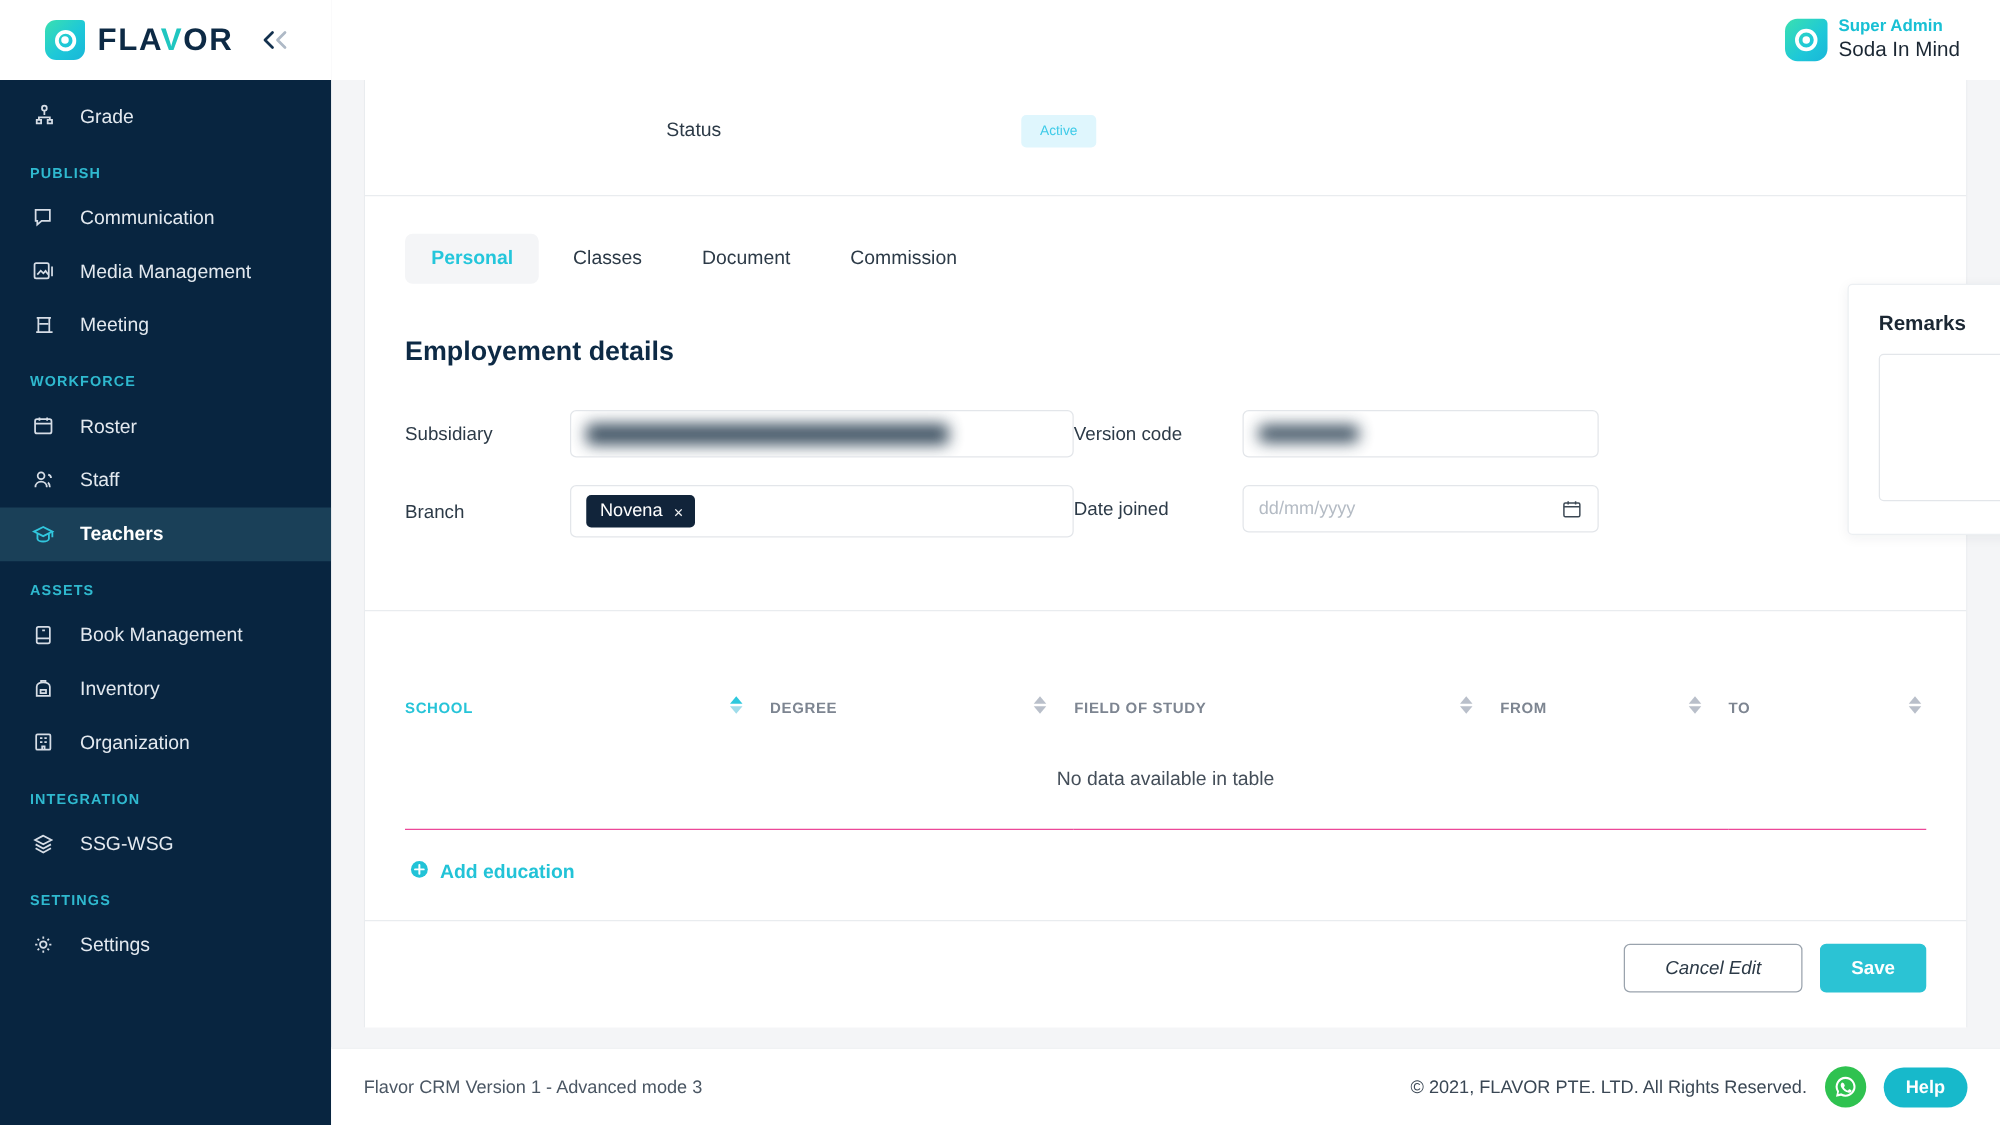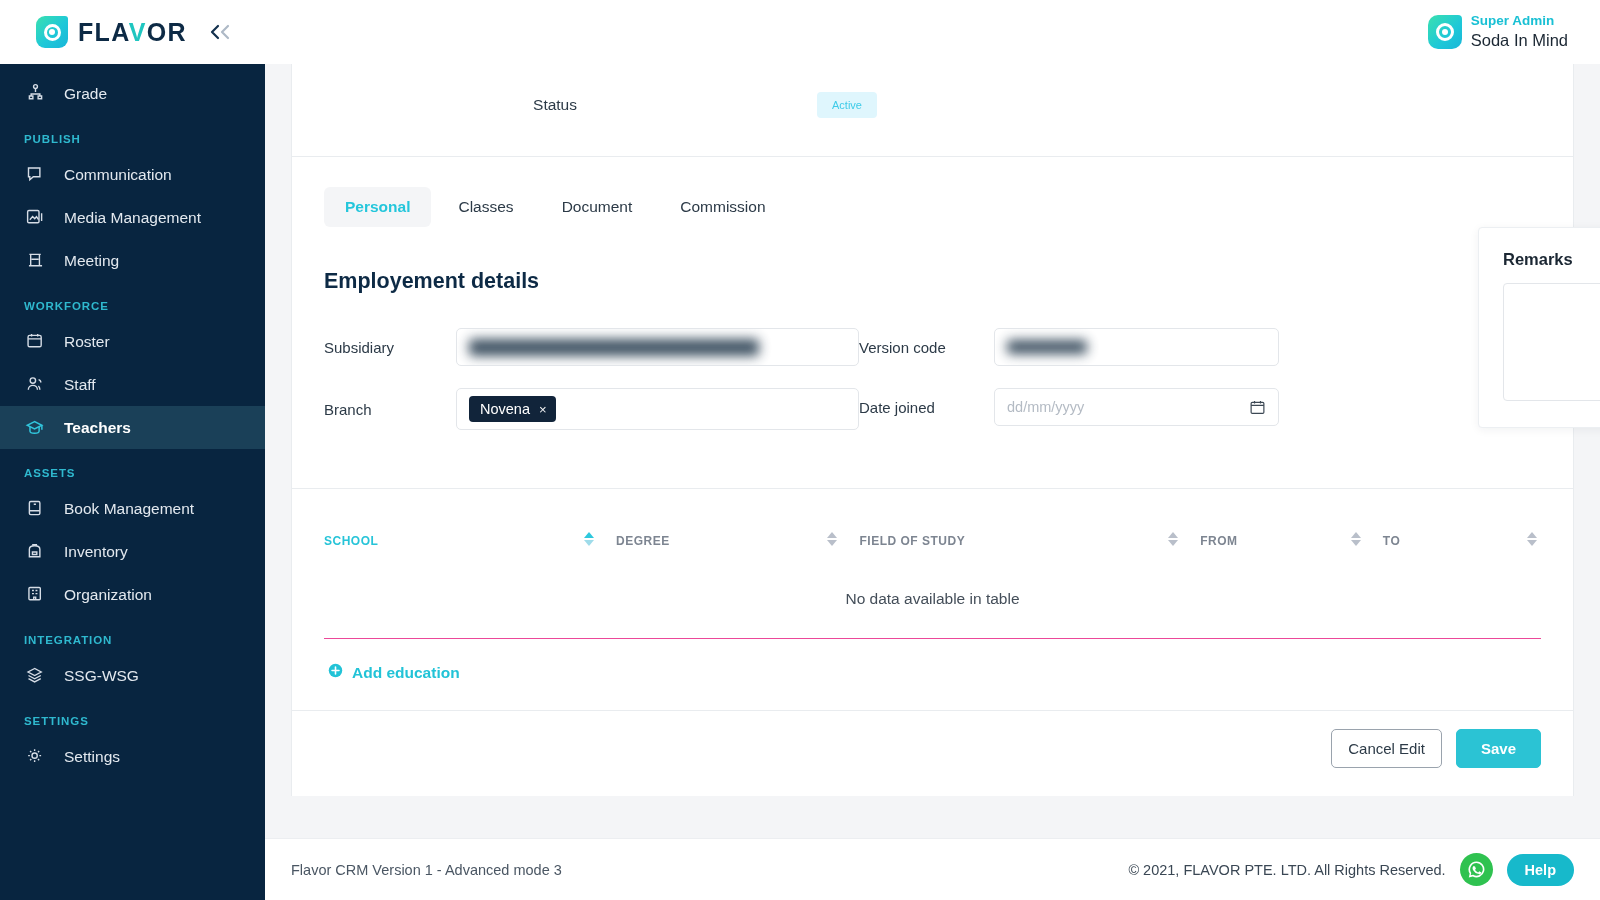--- a/index.html
+++ b/index.html
@@ -141,21 +141,21 @@
     z-index: 5;
   }
   .remarks-title { font-size: 16.5px; font-weight: 700; color: #1b2733; margin-bottom: 14px; }
   .remarks-box {
     height: 118px; border: 1px solid #e3e6ea; border-radius: 4px;
     background: #fff; position: relative;
   }
 
   
   .edu-sec { padding: 34px 32px 0 32px; }
-  .edu-table { width: 100%; margin-top: 11px; border-collapse: collapse; }
+  .edu-table { width: 100%; margin-top: 36px; border-collapse: collapse; }
   .edu-table th {
     text-align: left; font-size: 12px; font-weight: 700; letter-spacing: .5px;
     color: #7d8591; padding: 0 0 16px 0; position: relative;
   }
   .edu-table th.active-col { color: #27c4d8; }
   .sorter { position: absolute; right: 22px; top: -2px; display: inline-flex; flex-direction: column; gap: 2px; cursor: pointer; }
   .tri { width: 0; height: 0; border-left: 5px solid transparent; border-right: 5px solid transparent; }
   .tri.up { border-bottom: 6px solid #b9bfca; }
   .tri.dn { border-top: 6px solid #b9bfca; }
   .sorter.on .tri.up { border-bottom-color: #2ec8dd; }
@@ -165,21 +165,21 @@
     padding: 26px 0 30px 0; border-bottom: 1px solid #ec4899;
   }
   .add-edu {
     display: inline-flex; align-items: center; gap: 9px;
     color: #22c3d7; font-size: 15.5px; font-weight: 700;
     padding: 24px 0 28px 4px; cursor: pointer;
   }
 
   .actions-sec { padding: 18px 32px 28px 32px; display: flex; justify-content: flex-end; gap: 14px; }
   .btn { font-size: 15px; border-radius: 5px; cursor: pointer; }
-  .btn-ghost { background: #fff; border: 1px solid #9aa3ad; color: #2c3a47; padding: 10px 16px; }
+  .btn-ghost { background: #fff; border: 1px solid #9aa3ad; color: #2c3a47; padding: 10px 32px; font-style: italic; }
   .btn-primary { background: #2bc3d4; border: 1px solid #2bc3d4; color: #fff; padding: 10px 24px; font-weight: 700; }
 
   
   .footer {
     position: absolute; bottom: 0; left: 0; right: 0; height: 62px;
     background: #ffffff; border-top: 1px solid #eceef1;
     display: flex; align-items: center; justify-content: space-between;
     padding: 0 26px 0 26px;
   }
   .footer-left { font-size: 14.5px; color: #4a5663; }

